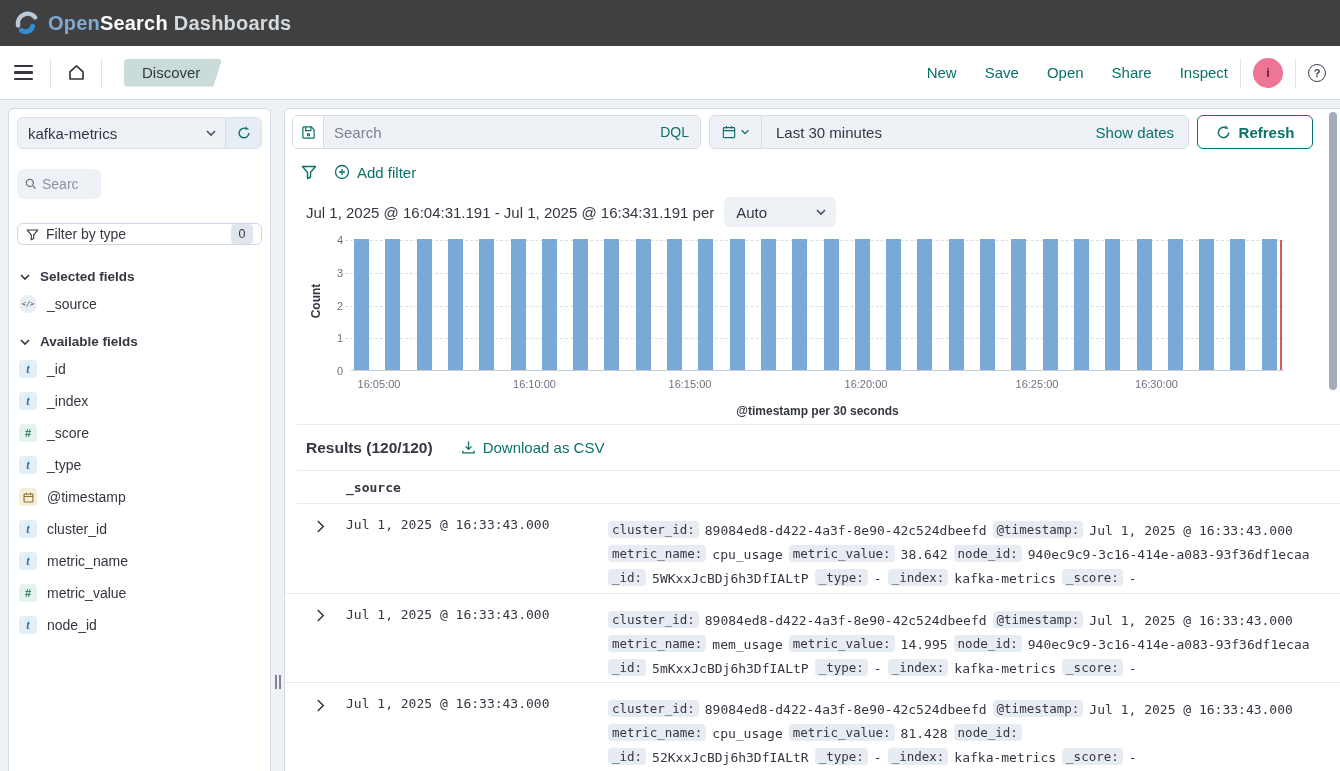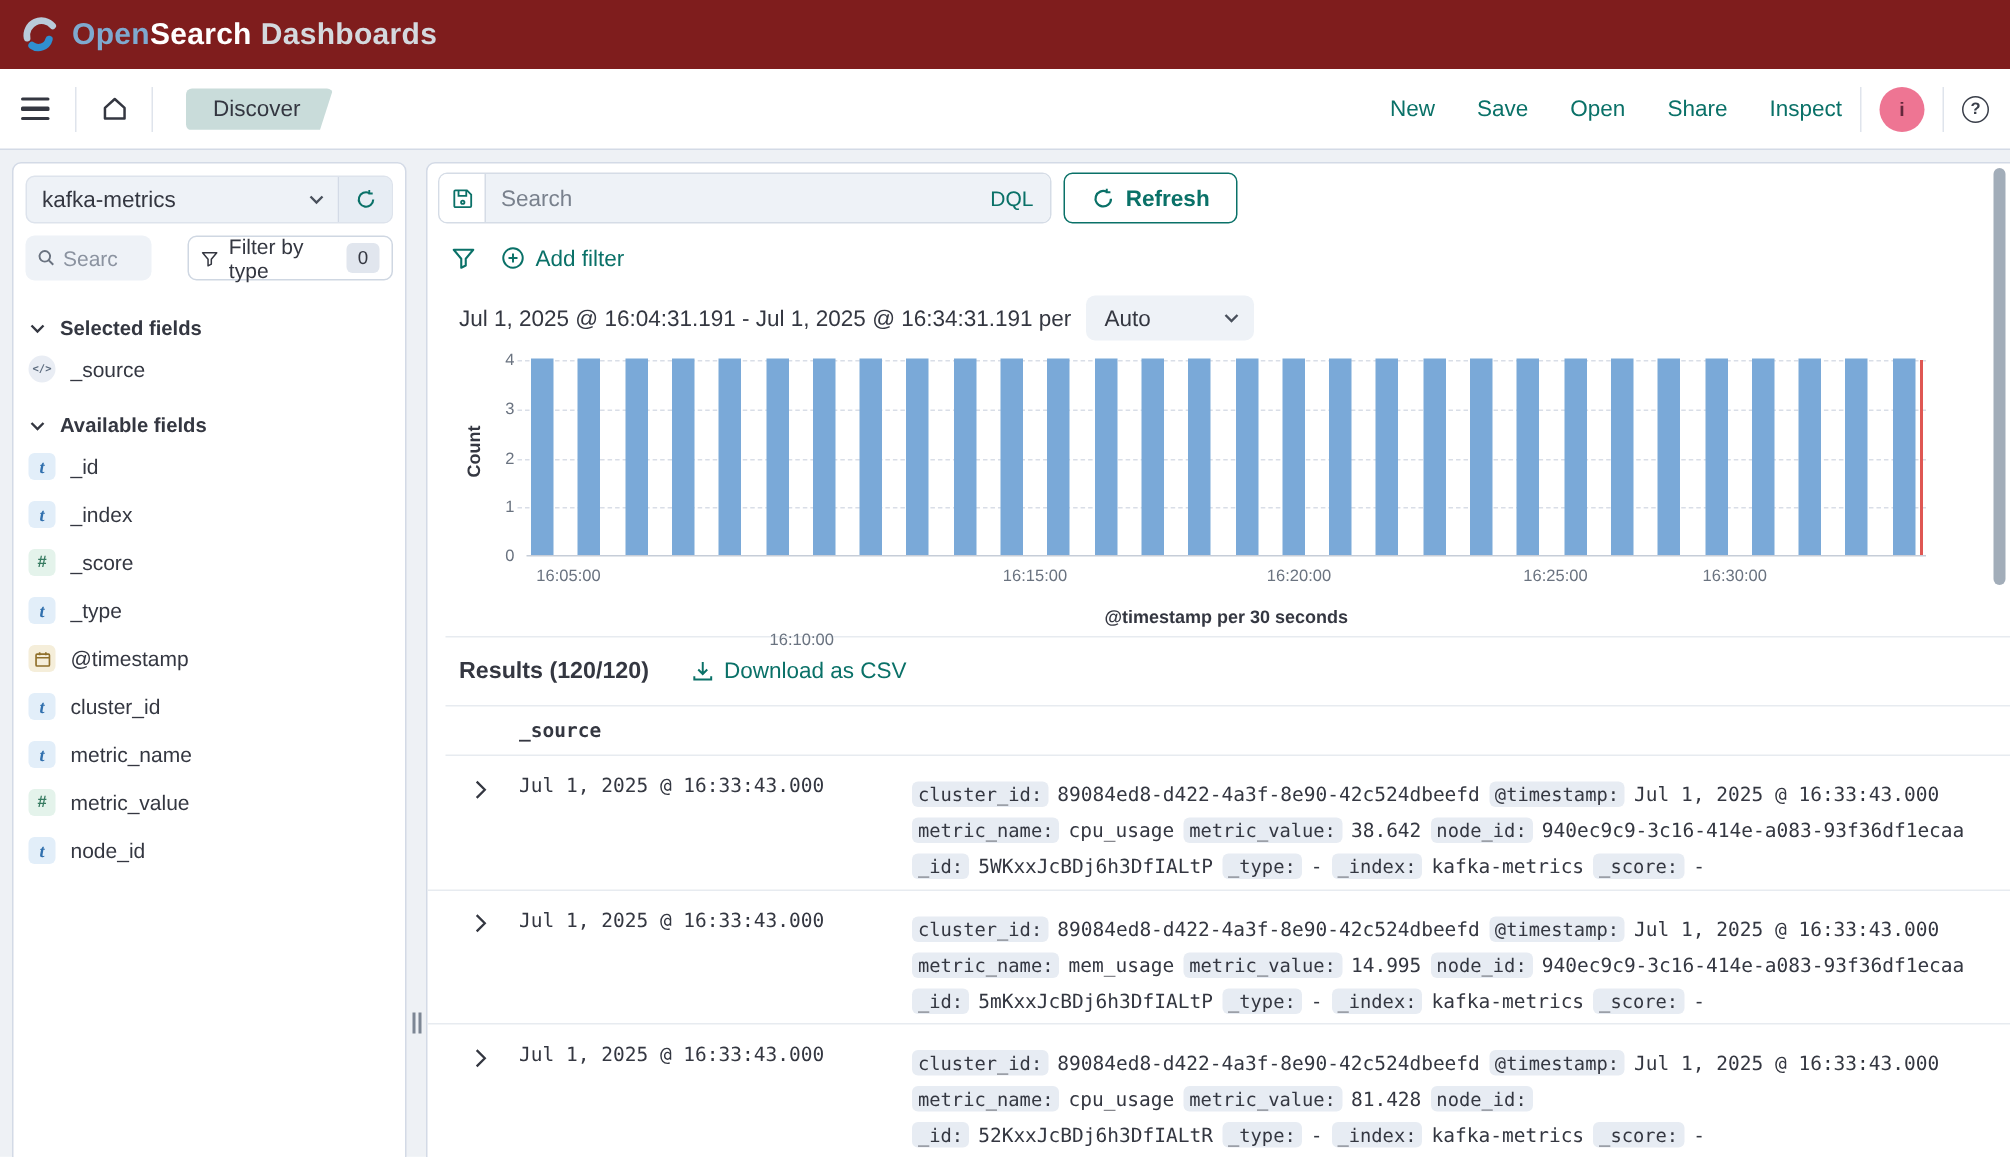--- a/index.html
+++ b/index.html
@@ -4,21 +4,21 @@
 <style>
   * { margin:0; padding:0; box-sizing:border-box; }
   html,body { width:1340px; height:771px; overflow:hidden; background:#f4f6f9;
     font-family:"Liberation Sans", sans-serif; color:#343741; }
   :root{
     --teal:#0a7168; --dark:#343741; --muted:#6a7380; --border:#d3dae6;
     --divider:#e7ebf0; --ctl:#eef2f7; --keybg:#e7ecf3;
   }
   svg{display:block}
   
-  .top-header{height:46px; background:#7f1d1d; display:flex; align-items:center; padding-left:14px;}
+  .top-header{height:46px; background:#404040; display:flex; align-items:center; padding-left:14px;}
   .logo{display:flex; align-items:center; gap:8px;}
   .logo-text{font-size:20px; font-weight:700; letter-spacing:.2px;}
   .logo-text .lt-open{color:#7fa9cf;}
   .logo-text .lt-search{color:#ffffff;}
   .logo-text .lt-dash{color:#d4d9de; margin-left:6px;}
   
   .nav-bar{height:54px; background:#fff; border-bottom:1px solid var(--border);
     display:flex; justify-content:space-between; padding:0 14px;}
   .nav-left,.nav-right{display:flex; align-items:center;}
   .nav-sep{width:1px; height:30px; background:#dfe4ec; margin:0 12px;}
@@ -42,21 +42,21 @@
   .resize-handle{position:absolute; left:271px; top:574px; width:13px; height:16px;
     display:flex; align-items:center; justify-content:center; gap:2px; cursor:col-resize;}
   .resize-handle i{display:block;width:2px;height:14px;background:#7c8694;}
   
   .index-selector{height:32px; background:var(--ctl); border:1px solid #dde3ec; border-radius:6px;
     display:flex; align-items:center; cursor:pointer;}
   .index-selector .ix-name{flex:1; padding-left:10px; font-size:15px;}
   .ix-refresh{width:36px; height:100%; border-left:1px solid var(--border); background:#e7edf4;
     display:flex; align-items:center; justify-content:center; border-radius:0 5px 5px 0; cursor:pointer;}
   .chev{width:12px;height:12px;}
-  .sb-controls{display:flex; gap:24px; margin-top:8px;}
+  .sb-controls{display:flex; gap:24px; margin-top:20px;flex-direction:column;}
   .sb-search{width:84px; height:30px; background:var(--ctl); border-radius:6px; display:flex; align-items:center; padding-left:8px; gap:5px;}
   .sb-search input{border:0; outline:0; background:transparent; width:52px; font-size:14px; color:var(--dark); font-family:inherit;}
   .sb-search input::placeholder{color:#8b93a0;}
   .filter-btn{flex:1; height:30px; border:1px solid #cfd7e2; border-radius:6px; background:#fff;
     display:flex; align-items:center; gap:7px; padding:0 8px; cursor:pointer;}
   .filter-btn .fb-label{font-size:14px;}
   .count-badge{margin-left:auto; min-width:22px; height:20px; background:#e1e6ee; border-radius:4px;
     display:flex; align-items:center; justify-content:center; font-size:12.5px;}
   .accordion{display:flex; align-items:center; gap:9px; margin:24px 0 4px 2px; cursor:pointer;}
   .accordion .acc-label{font-size:13.5px; font-weight:700;}
@@ -274,20 +274,34 @@
           <svg width="15" height="15" viewBox="0 0 16 16" fill="none" stroke="#0a7168" stroke-width="1.3">
             <path d="M2 2.8 a.8.8 0 0 1 .8-.8 H11 L14 5 V13.2 a.8.8 0 0 1-.8.8 H2.8 a.8.8 0 0 1-.8-.8 Z"></path>
             <path d="M5 2.2 V6 H10.5 V2.2"></path>
               <circle cx="8" cy="10.5" r="1.2"></circle>
           </svg>
         </span>
         <div class="search-seg">
           <input type="text" placeholder="Search" style="">
           <span class="dql">DQL</span>
         </div>
+      </div>
+      <div class="date-group">
+        <span class="cal-seg">
+          <svg width="14" height="14" viewBox="0 0 16 16" fill="none" stroke="#0a7168" stroke-width="1.3">
+            <rect x="1.5" y="3" width="13" height="11.5" rx="1"></rect>
+              <path d="M1.5 6.5 H14.5"></path>
+              <path d="M5 1.2 V4 M11 1.2 V4"></path>
+          </svg>
+          <svg width="10" height="10" viewBox="0 0 12 12" fill="none" stroke="#0a7168" stroke-width="1.6">
+              <path d="M2 4 L6 8 L10 4"></path>
+            </svg>
+        </span>
+        <span class="range-text">Last 30 minutes</span>
+        <span class="show-dates">Show dates</span>
       </div>
       <button class="refresh-btn">
         <svg width="15" height="15" viewBox="0 0 16 16" fill="none" stroke="#0a7168" stroke-width="1.6">
           <path d="M13.5 8 A 5.5 5.5 0 1 1 10.5 3.1"></path>
             <path d="M10.5 0.8 V 3.4 H 13.1" stroke-width="1.4"></path>
         </svg>
         <span>Refresh</span>
       </button>
     </div>
 
@@ -355,21 +369,21 @@
         </div>
       <div id="yticks">
           <div class="ytick" style="top: 133px; left: 18px; position: absolute; width: 40px; text-align: right;">0</div>
           <div class="ytick" style="top: 100.25px; left: 18px; position: absolute; width: 40px; text-align: right;">1</div>
           <div class="ytick" style="top: 67.5px; left: 18px; position: absolute; width: 40px; text-align: right;">2</div>
           <div class="ytick" style="top: 34.75px; left: 18px; position: absolute; width: 40px; text-align: right;">3</div>
           <div class="ytick" style="top: 2px; left: 18px; position: absolute; width: 40px; text-align: right;">4</div>
         </div>
       <div id="xticks">
           <div class="xtick" style="left: 94px;">16:05:00</div>
-          <div class="xtick" style="left: 249.5px; margin-top: 43px;">16:10:00</div>
+          <div class="xtick" style="left: 249.5px;">16:10:00</div>
           <div class="xtick" style="left: 405px;">16:15:00</div>
           <div class="xtick" style="left: 581px;">16:20:00</div>
           <div class="xtick" style="left: 752px;">16:25:00</div>
           <div class="xtick" style="left: 871.5px;">16:30:00</div>
         </div>
       <div class="xtitle">@timestamp per 30 seconds</div>
     </div>
 
     <hr class="hdiv">
 

